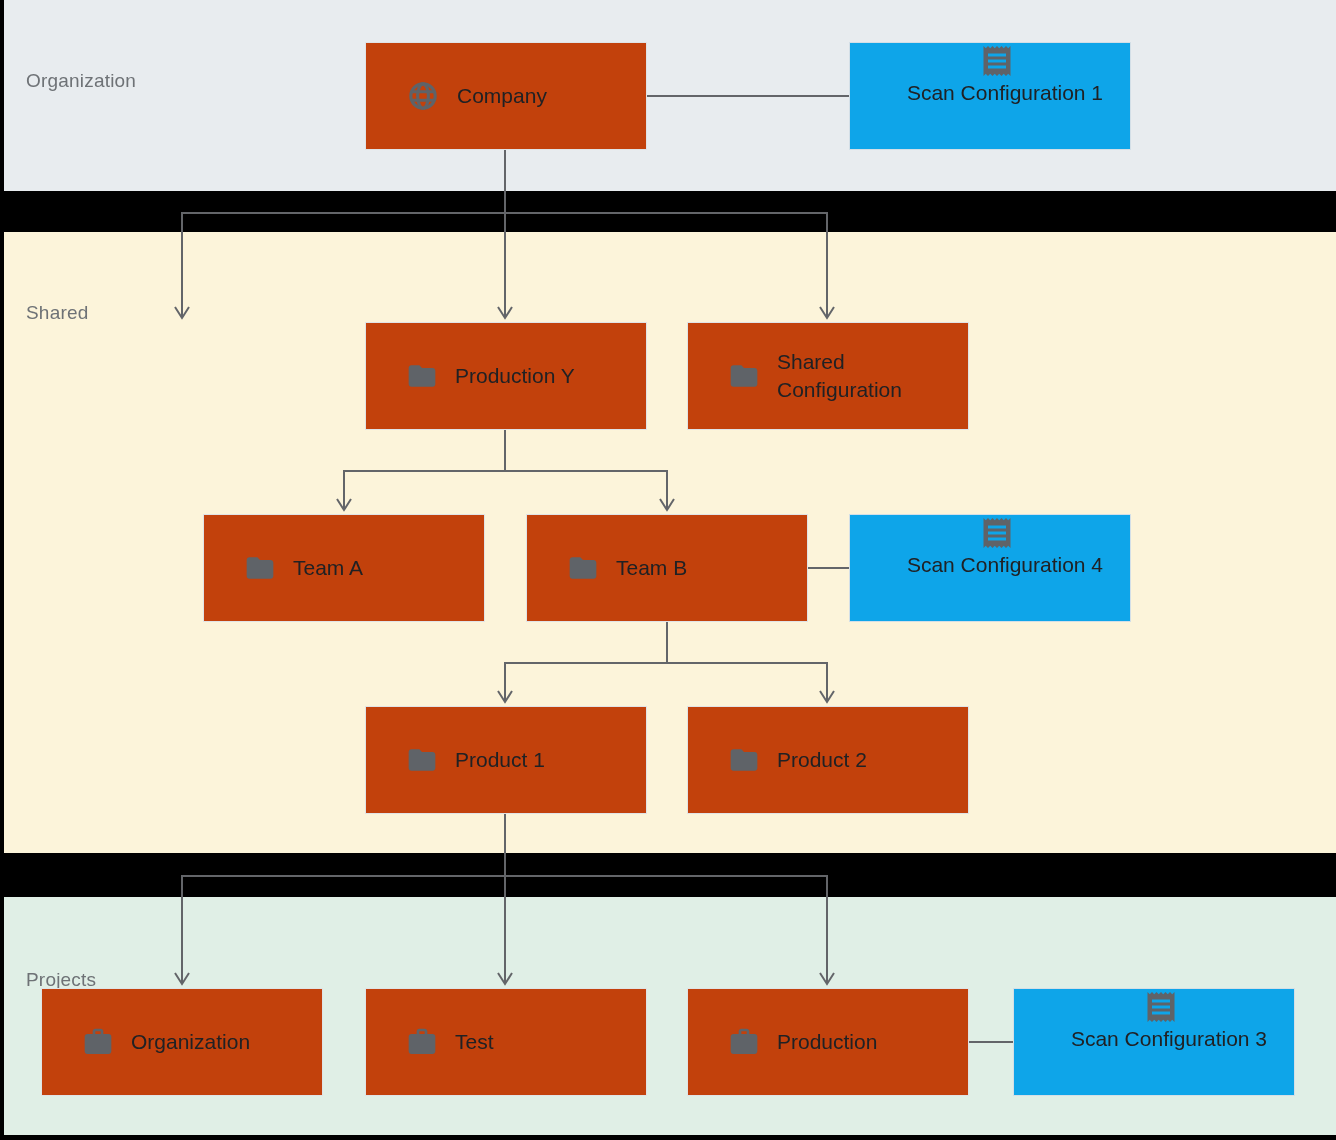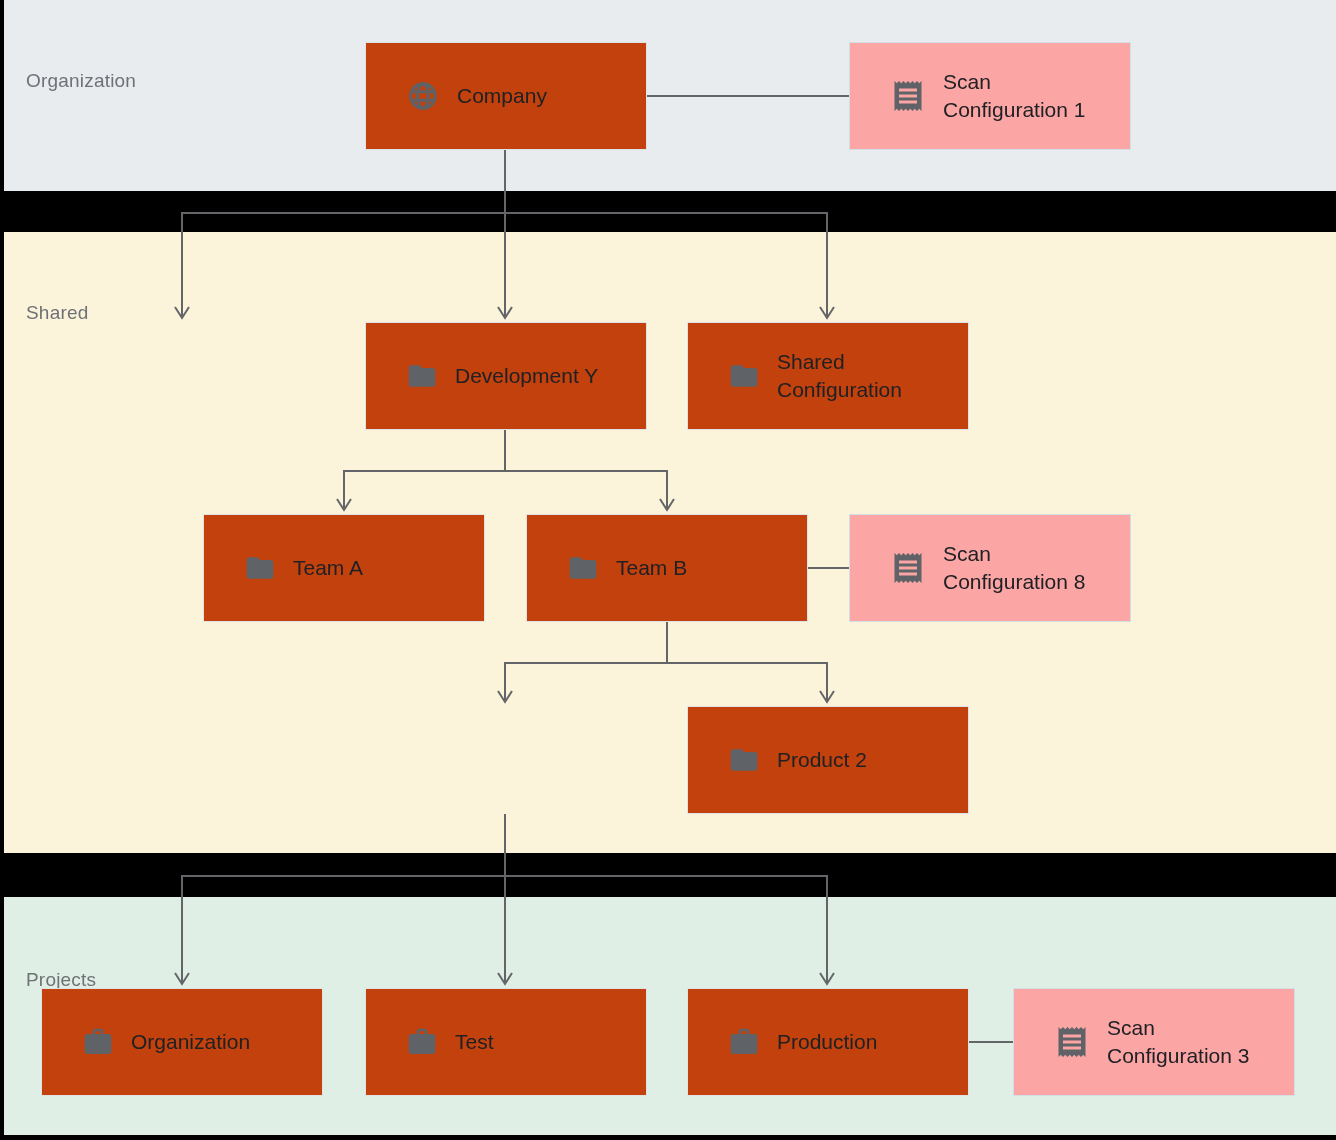--- a/index.html
+++ b/index.html
@@ -28,21 +28,21 @@
     width: 282px;
     height: 108px;
     box-sizing: border-box;
     background: #c2410c;
     border: 1px solid #e0e3e6;
     display: flex;
     align-items: center;
     padding-left: 40px;
     padding-right: 10px;
   }
-  .node-scan { background: #fca5a5; border-color: #d3dfe7; }
+  .node-scan { background: #0ea5e9; border-color: #d3dfe7; flex-direction: column; }
   .node .icon { flex: 0 0 auto; display: flex; align-items: center; margin-right: 17px; }
   .node .label {
     font-size: 21px;
     line-height: 28px;
     color: #202124;
   }
   .connectors { position: absolute; left: 0; top: 0; pointer-events: none; }
   .connectors path {
     stroke: #636569;
     stroke-width: 2;
@@ -123,21 +123,21 @@
     <span class="label">Scan Configuration 1</span>
   </div>
 
 
   <div class="node" style="left:365px; top:322px">
     <span class="icon">
       <svg viewBox="0 0 24 24" width="32" height="32">
         <path fill="#5f6368" d="M10 4H4c-1.1 0-2 .9-2 2v12c0 1.1.9 2 2 2h16c1.1 0 2-.9 2-2V8c0-1.1-.9-2-2-2h-8l-2-2z"></path>
       </svg>
     </span>
-    <span class="label">Development Y</span>
+    <span class="label">Production Y</span>
   </div>
 
   <div class="node" style="left:687px; top:322px">
     <span class="icon">
       <svg viewBox="0 0 24 24" width="32" height="32">
         <path fill="#5f6368" d="M10 4H4c-1.1 0-2 .9-2 2v12c0 1.1.9 2 2 2h16c1.1 0 2-.9 2-2V8c0-1.1-.9-2-2-2h-8l-2-2z"></path>
       </svg>
     </span>
     <span class="label">Shared Configuration</span>
   </div>
@@ -159,23 +159,31 @@
     </span>
     <span class="label">Team B</span>
   </div>
 
   <div class="node node-scan" style="left:849px; top:514px">
     <span class="icon">
       <svg viewBox="0 0 24 24" width="36" height="36">
         <path fill-rule="evenodd" fill="#5f6368" d="M18 17H6v-2h12v2zm0-4H6v-2h12v2zm0-4H6V7h12v2zM3 22l1.5-1.5L6 22l1.5-1.5L9 22l1.5-1.5L12 22l1.5-1.5L15 22l1.5-1.5L18 22l1.5-1.5L21 22V2l-1.5 1.5L18 2l-1.5 1.5L15 2l-1.5 1.5L12 2l-1.5 1.5L9 2 7.5 3.5 6 2 4.5 3.5 3 2v20z"></path>
       </svg>
     </span>
-    <span class="label">Scan Configuration 8</span>
-  </div>
-
+    <span class="label">Scan Configuration 4</span>
+  </div>
+
+  <div class="node" style="left:365px; top:706px">
+    <span class="icon">
+      <svg viewBox="0 0 24 24" width="32" height="32">
+        <path fill="#5f6368" d="M10 4H4c-1.1 0-2 .9-2 2v12c0 1.1.9 2 2 2h16c1.1 0 2-.9 2-2V8c0-1.1-.9-2-2-2h-8l-2-2z"></path>
+      </svg>
+    </span>
+    <span class="label">Product 1</span>
+  </div>
 
   <div class="node" style="left:687px; top:706px">
     <span class="icon">
       <svg viewBox="0 0 24 24" width="32" height="32">
         <path fill="#5f6368" d="M10 4H4c-1.1 0-2 .9-2 2v12c0 1.1.9 2 2 2h16c1.1 0 2-.9 2-2V8c0-1.1-.9-2-2-2h-8l-2-2z"></path>
       </svg>
     </span>
     <span class="label">Product 2</span>
   </div>
 

